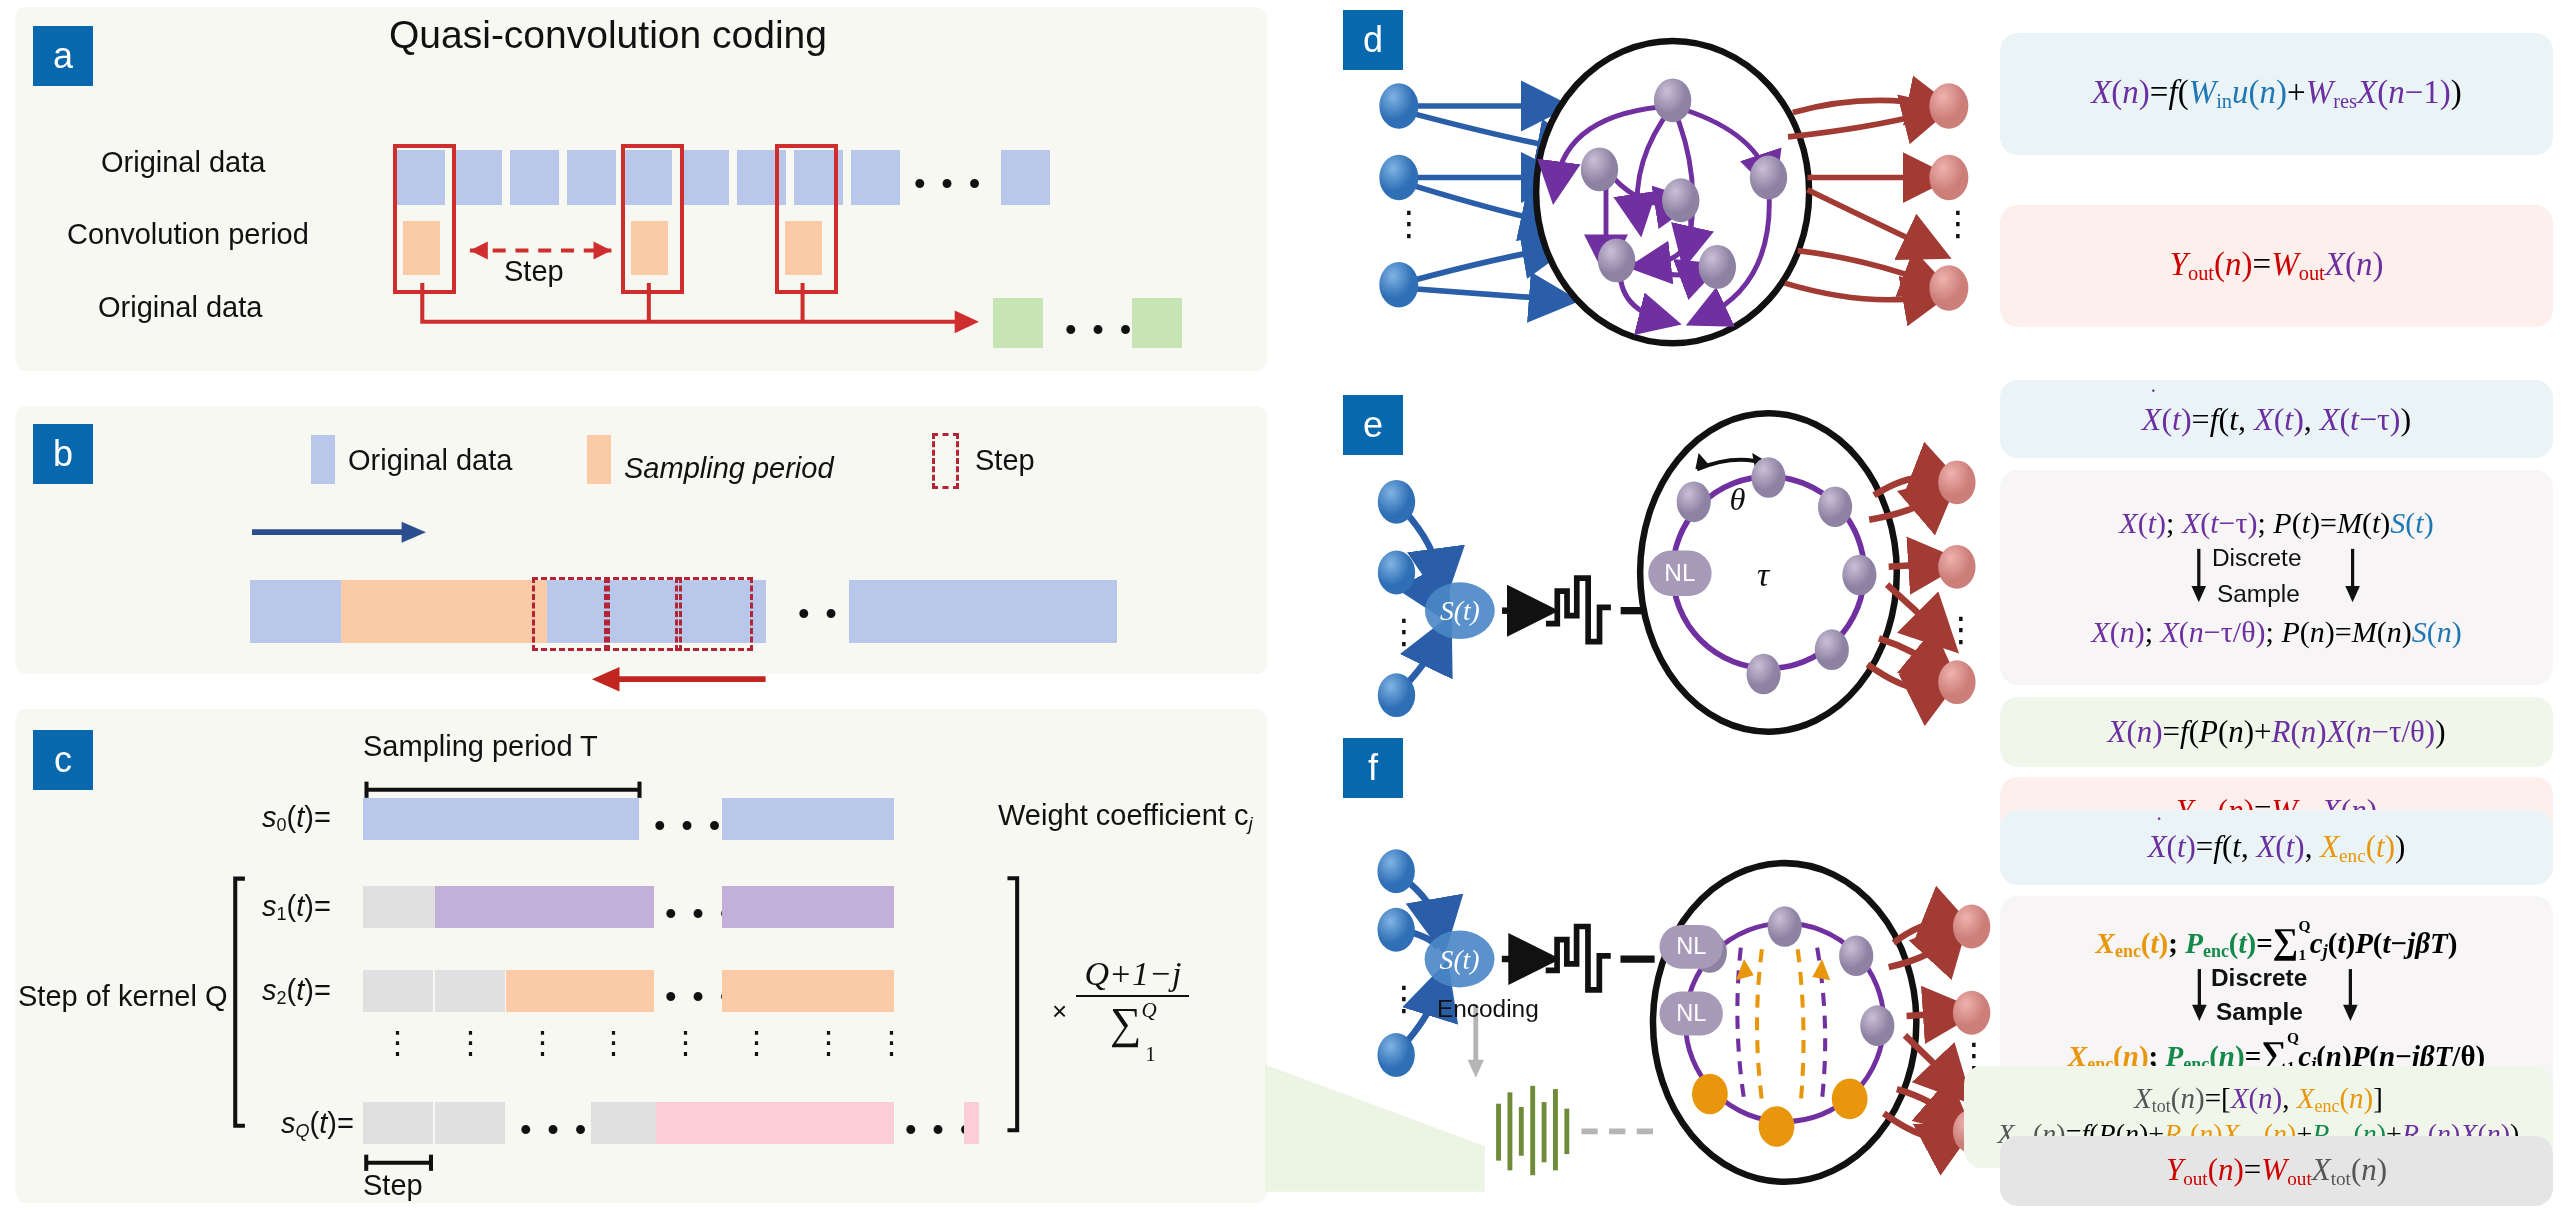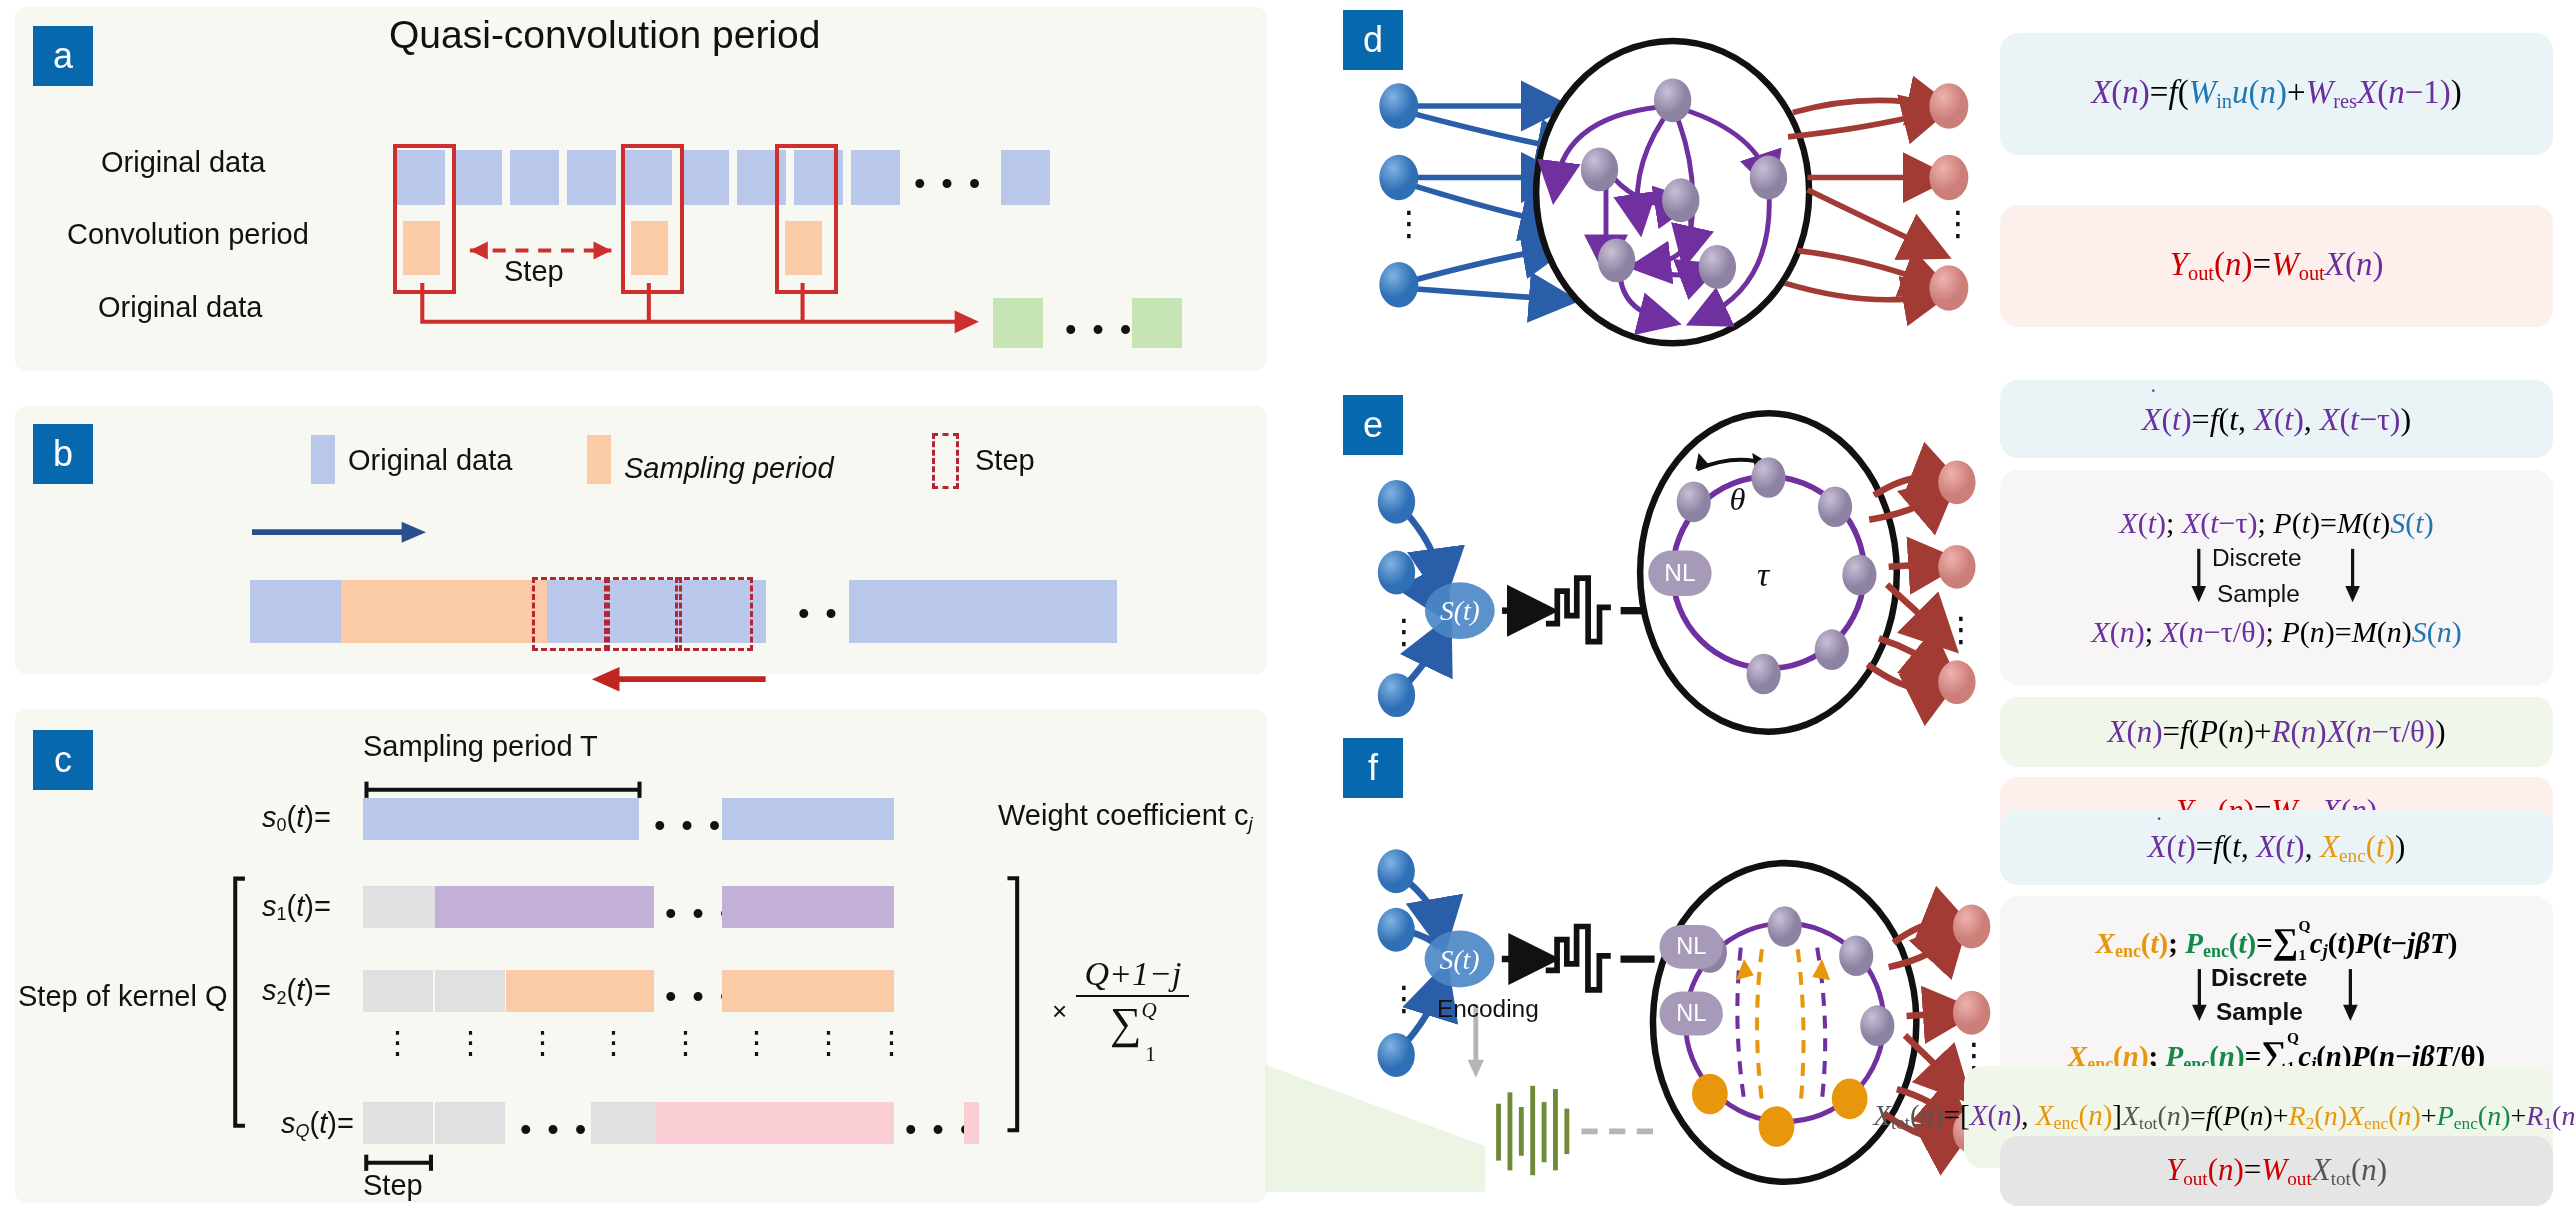--- a/index.html
+++ b/index.html
@@ -44,21 +44,21 @@
   .frac{display:inline-block;text-align:center;vertical-align:middle;
         font-family:"Liberation Serif",serif;}
   .frac .num{display:block;padding:0 8.1px 1.6px;border-bottom:2.4px solid #111;}
   .frac .den{display:block;padding-top:1.6px;}
 </style>
 </head>
 <body>
 
 <div class="panel-card" style="left:14.6px;top:6.5px;width:1252px;height:364px;"></div>
 <div class="panel-letter" style="left:33px;top:26px;">a</div>
-<div class="title" style="left:389px;top:13px;">Quasi-convolution period</div>
+<div class="title" style="left:389px;top:13px;">Quasi-convolution coding</div>
 
 <div class="lbl" style="left:101px;top:146px;">Original data</div>
 <div class="lbl" style="left:67px;top:218px;">Convolution period</div>
 <div class="lbl" style="left:98px;top:291px;">Original data</div>
 
 <div class="blk blue" style="left:396px;top:150px;width:49px;height:55px;"></div>
 <div class="blk blue" style="left:453px;top:150px;width:49px;height:55px;"></div>
 <div class="blk blue" style="left:510px;top:150px;width:49px;height:55px;"></div>
 <div class="blk blue" style="left:567px;top:150px;width:49px;height:55px;"></div>
 <div class="blk blue" style="left:623px;top:150px;width:49px;height:55px;"></div>
@@ -489,21 +489,21 @@
       <polygon points="216,70 207,50 225,50" fill="#111"></polygon>
     </svg>
     <span class="lbl-sm" style="left:36px;top:0px;">Discrete</span>
     <span class="lbl-sm" style="left:41px;top:34px;">Sample</span>
   </span>
   <span class="eq-txt" style="font-size:29px;">
     <i class="c-orange">X</i><sub class="c-orange">enc</sub><span class="c-orange">(</span><i class="c-orange">n</i><span class="c-orange">)</span><span class="c-black">;&nbsp;</span><i class="c-green">P</i><sub class="c-green">enc</sub><span class="c-green">(</span><i class="c-green">n</i><span class="c-green">)</span><span class="c-black">=</span><span style="position:relative;display:inline-block;font-size:36px;" class="c-black">∑<span style="position:absolute;left:100%;top:-3.3px;font-size:15.4px;">Q</span><span style="position:absolute;left:100%;bottom:-1.6px;font-size:15.4px;">1</span></span><span style="margin-left:11.4px;"></span><i class="c-black">c</i><sub class="c-black" style="font-style:italic;">j</sub><span class="c-black">(</span><i class="c-black">n</i><span class="c-black">)</span><i class="c-black">P</i><span class="c-black">(</span><i class="c-black">n</i><span class="c-black">−</span><i class="c-black">jβT</i><span class="c-black">/θ)</span>
   </span>
 </div>
 
-<div class="eq" style="left:1964px;top:1066px;width:589px;height:102px;background:#f0f6ea;flex-direction:row;">
+<div class="eq" style="left:1964px;top:1066px;width:589px;height:102px;background:#f0f6ea;flex-direction:column;">
   <span class="eq-txt" style="font-size:29px;">
     <i class="c-grey">X</i><sub class="c-grey">tot</sub><span class="c-grey">(</span><i class="c-grey">n</i><span class="c-grey">)</span><span class="c-black">=[</span><i class="c-purple">X</i><span class="c-purple">(</span><i class="c-purple">n</i><span class="c-purple">)</span><span class="c-black">,&nbsp;</span><i class="c-orange">X</i><sub class="c-orange">enc</sub><span class="c-orange">(</span><i class="c-orange">n</i><span class="c-orange">)</span><span class="c-black">]</span>
   </span>
   <span class="eq-txt" style="font-size:28px;">
     <i class="c-grey">X</i><sub class="c-grey">tot</sub><span class="c-grey">(</span><i class="c-grey">n</i><span class="c-grey">)</span><span class="c-black">=</span><i class="c-black">f</i><span class="c-black">(</span><i class="c-black">P</i><span class="c-black">(</span><i class="c-black">n</i><span class="c-black">)+</span><i class="c-orange">R</i><sub class="c-orange">2</sub><span class="c-orange">(</span><i class="c-orange">n</i><span class="c-orange">)</span><i class="c-orange">X</i><sub class="c-orange">enc</sub><span class="c-orange">(</span><i class="c-orange">n</i><span class="c-orange">)</span><span class="c-black">+</span><i class="c-green">P</i><sub class="c-green">enc</sub><span class="c-green">(</span><i class="c-green">n</i><span class="c-green">)</span><span class="c-black">+</span><i class="c-purple">R</i><sub class="c-purple">1</sub><span class="c-purple">(</span><i class="c-purple">n</i><span class="c-purple">)</span><i class="c-purple">X</i><span class="c-purple">(</span><i class="c-purple">n</i><span class="c-purple">)</span><span class="c-black">)</span>
   </span>
 </div>
 
 <div class="eq" style="left:2000px;top:1136px;width:553px;height:70px;background:#e5e5e5;">
   <span class="eq-txt" style="font-size:31px;">

